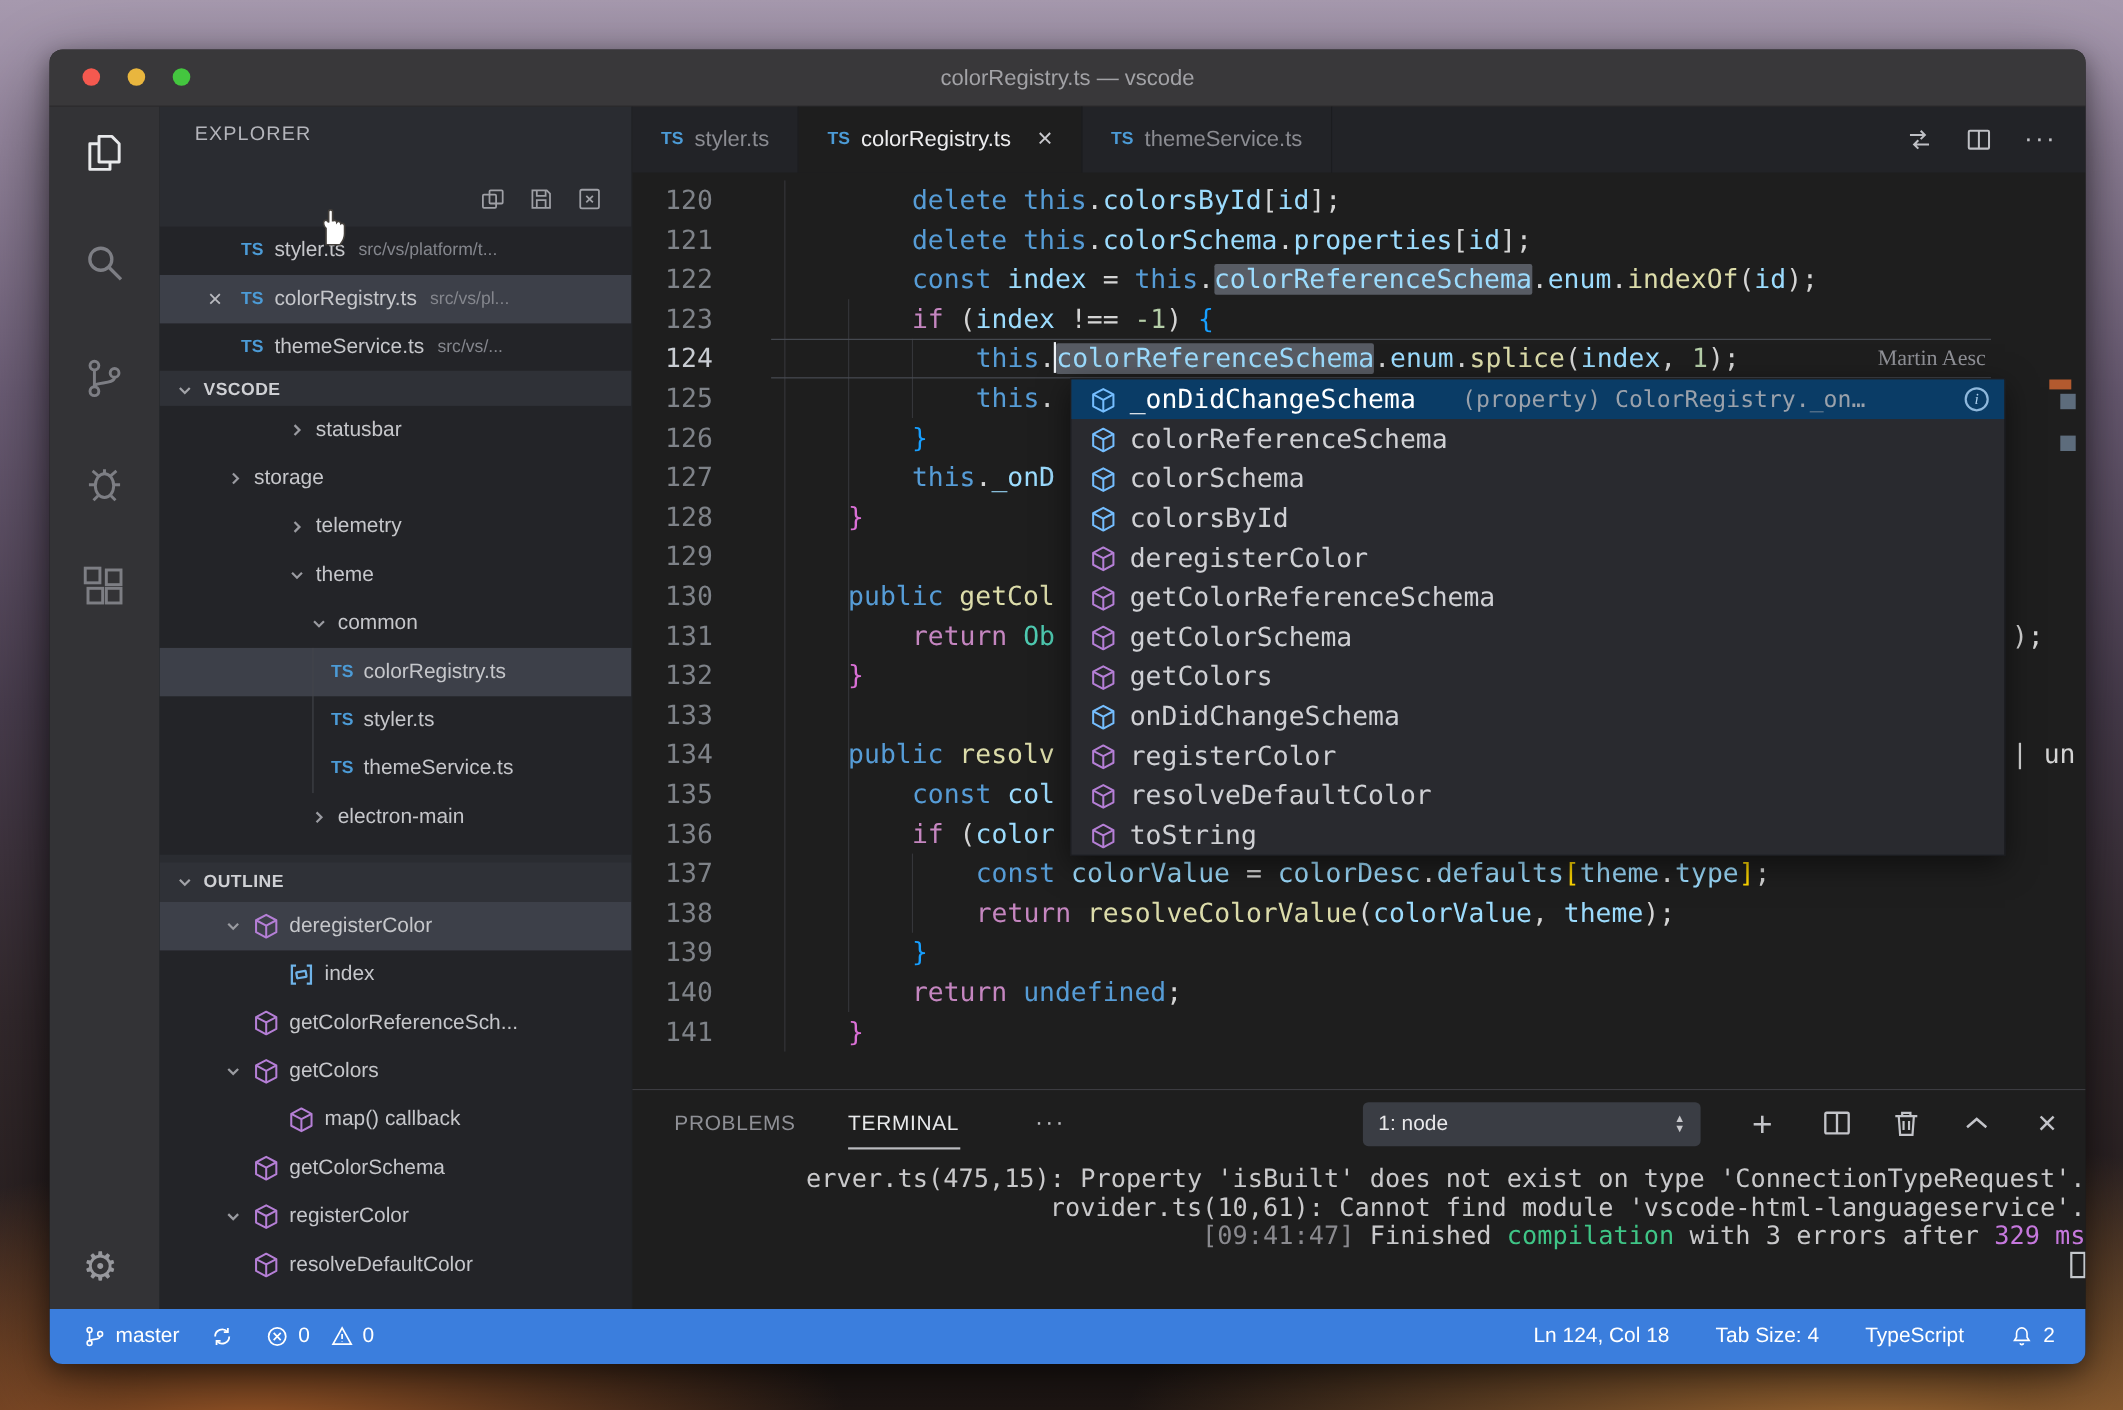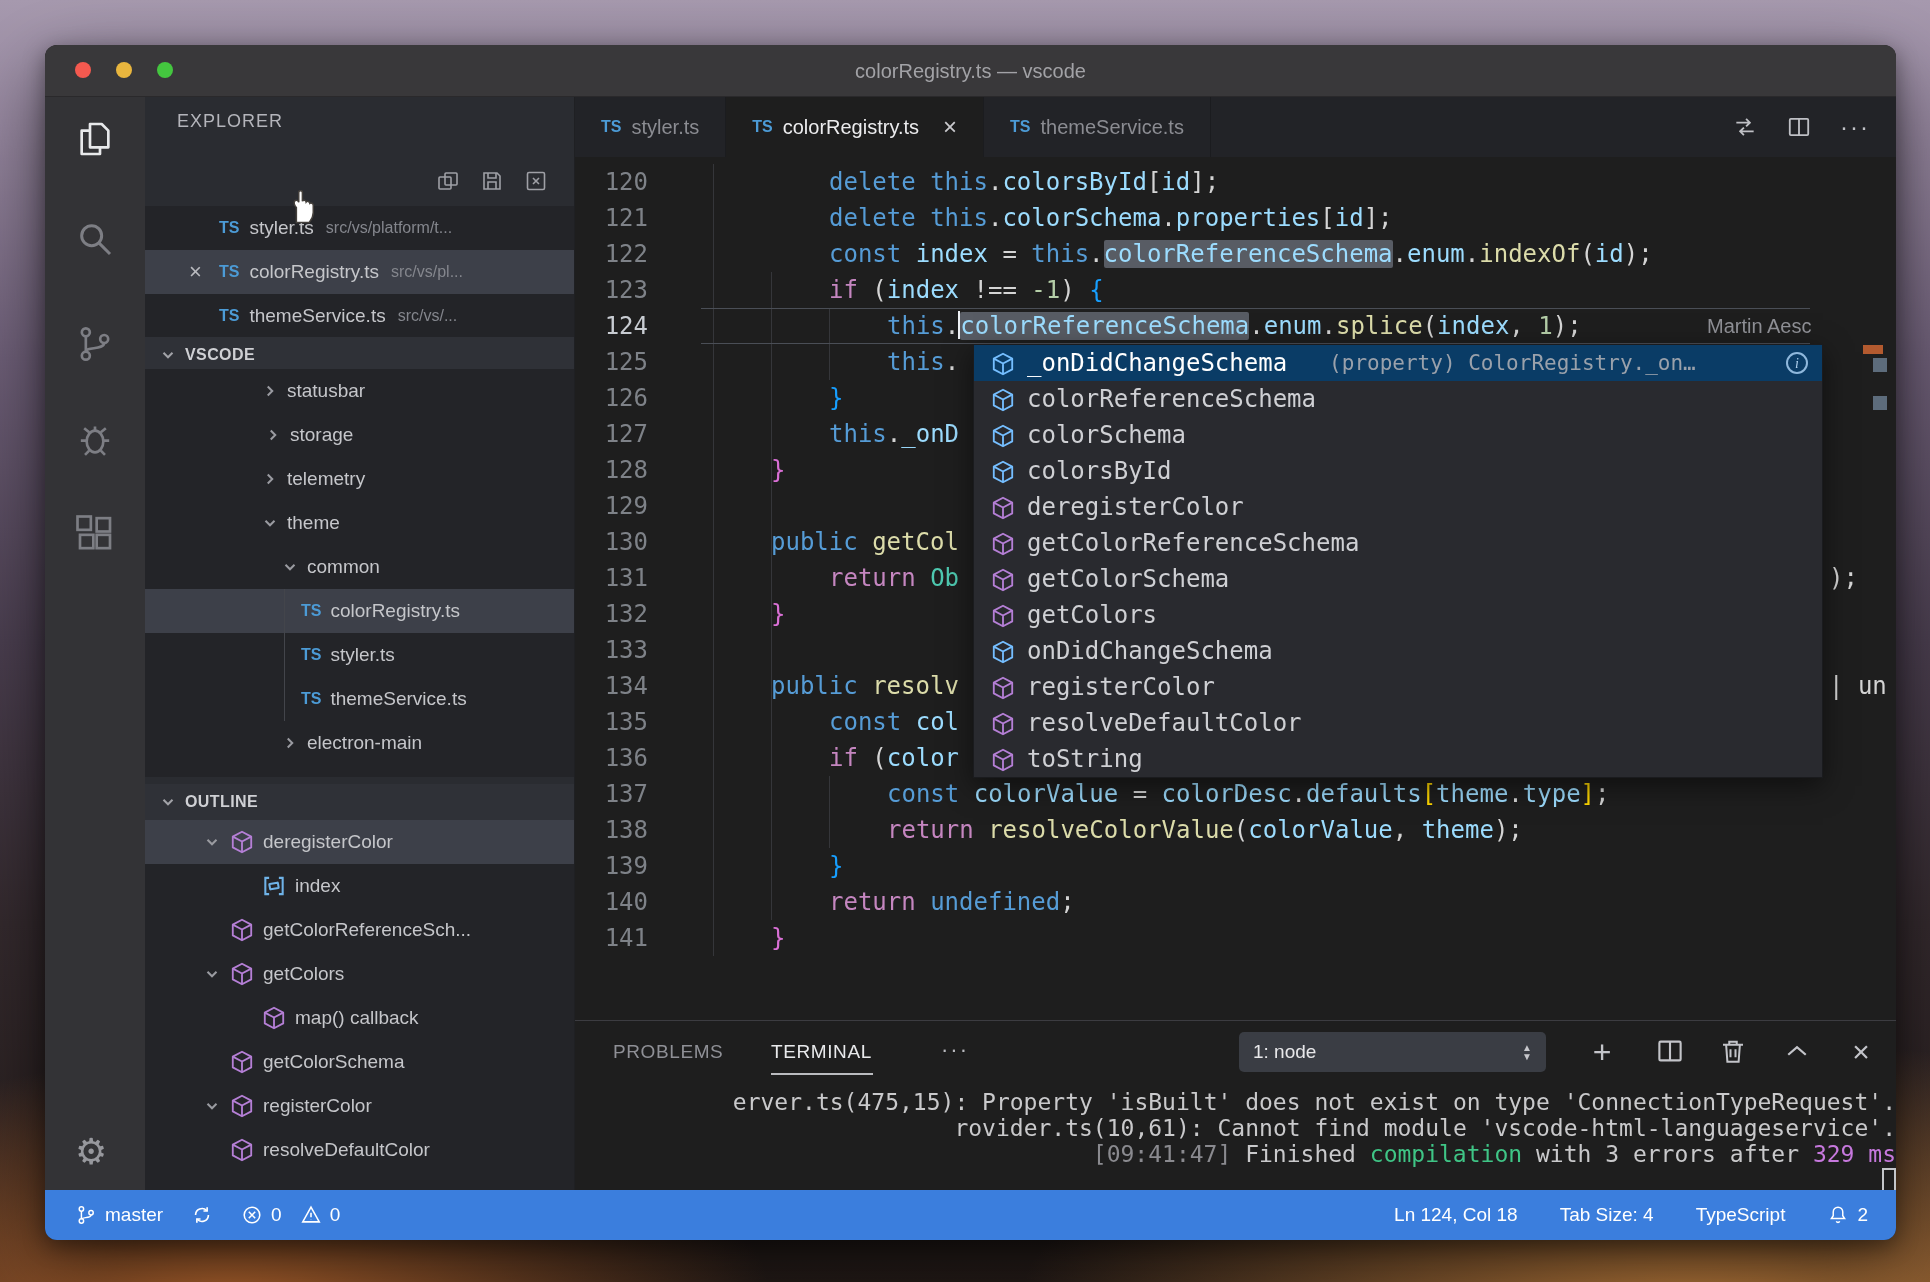--- a/index.html
+++ b/index.html
@@ -64,31 +64,31 @@
   .code-line.current .ln { color:#c8ccd2; }
   .code-line .lc { display:block; margin-left:138px; }
   .code-line.current::after { content:""; position:absolute; left:126px; right:86px; top:0; bottom:0; border-top:1px solid #4a4e56; border-bottom:1px solid #4a4e56; pointer-events:none; }
   .tk-kw{color:#569cd6} .tk-ctl{color:#c586c0} .tk-id{color:#9cdcfe} .tk-fn{color:#dcdcaa}
   .tk-num{color:#b5cea8} .tk-pl{color:#d4d4d4} .tk-cls{color:#4ec9b0}
   .tk-bb{color:#179fff} .tk-bp{color:#da70d6} .tk-bg{color:#ffd700}
   .tk-hl{color:#9cdcfe; background:#585c64; border-radius:2px;}
   .caret{display:inline-block; width:2px; height:28px; background:#eef1f5; vertical-align:-5px; margin:0 0 0 -1px;}
   .indent-guide{position:absolute; width:1px; background:#35363a;}
   .frag{position:absolute; left:1254px; font-size:24px; color:#d4d4d4; line-height:36px; white-space:pre;}
-  #collab-label{position:absolute; left:1132px; top:151px; height:36px; line-height:36px; color:#8f9096; font-size:20px; font-family:Liberation Sans, sans-serif; white-space:nowrap;}
+  #collab-label{position:absolute; left:1132px; top:151px; height:36px; line-height:36px; color:#8f9096; font-size:20px; font-family:Liberation Serif, serif; white-space:nowrap;}
   .ruler-mark{position:absolute;}
   
   #suggest { position:absolute; left:398px; top:187px; width:850px; background:#292a2f; border:1px solid #1a1b1e; box-shadow:0 8px 26px rgba(0,0,0,.5); z-index:10; }
   .sg-row { height:36px; display:flex; align-items:center; gap:12px; padding:0 14px 0 16px; font-size:24px; color:#cfd0d4; font-family:"DejaVu Sans Mono", monospace; white-space:nowrap; }
   .sg-row.sel { background:#0a3c66; color:#ffffff; }
   .sg-row .o-icon { width:25px; height:25px; }
   .sg-detail { margin-left:30px; font-size:21px; color:#9aa1ab; overflow:hidden; text-overflow:ellipsis; flex:1; }
   .sg-info { flex:none; width:22px; height:22px; border:2px solid #8fb8dc; border-radius:50%; color:#aecfec; font-size:14px; line-height:19px; text-align:center; font-family:"Liberation Serif",serif; font-style:italic; }
   
-  #panel { height:170px; background:#1e1e1e; border-top:1px solid #3c3c41; position:relative; flex:none; }
+  #panel { height:200px; background:#1e1e1e; border-top:1px solid #3c3c41; position:relative; flex:none; }
   #panel-header { position:relative; height:62px; }
   .panel-tab { position:absolute; top:0; height:62px; line-height:62px; font-size:19px; letter-spacing:.6px; color:#8f9096; }
   .panel-tab.active { color:#e8e9eb; }
   #terminal-underline { position:absolute; left:196px; top:52px; width:102px; height:2px; background:#babbbf; }
   #panel-more { position:absolute; left:366px; top:0; height:62px; line-height:58px; color:#b9babf; font-size:22px; letter-spacing:2px; }
   #terminal-picker { position:absolute; left:664px; top:11px; width:307px; height:40px; background:#3a3d44; border-radius:5px; color:#e8e8ea; font-size:19px; display:flex; align-items:center; padding:0 14px; }
   #terminal-picker .arrows { margin-left:auto; display:flex; flex-direction:column; line-height:9px; font-size:10px; color:#c6c7cb; }
   .panel-action { position:absolute; top:15px; width:34px; height:34px; color:#c3c4c9; text-align:center; }
   .panel-action svg { width:30px; height:30px; }
   .panel-action.plus { font-size:32px; line-height:32px; font-weight:normal; }
@@ -204,21 +204,21 @@
         </div>
         <div class="rows" style="top:272px; height:408px;" id="tree-list">
             <div class="row44" style="padding-left: 116px;">
               <span class="chev">
                 <svg viewBox="0 0 16 16" fill="none" stroke="#9a9ba1" stroke-width="1.8">
                   <path d="M6 4l4 4-4 4"></path>
                 </svg>
               </span>
               <span style="margin-left: 8px;">statusbar</span>
             </div>
-            <div class="row44" style="padding-left: 119px;">
+            <div class="row44" style="padding-left: 60px;">
               <span class="chev">
                 <svg viewBox="0 0 16 16" fill="none" stroke="#9a9ba1" stroke-width="1.8">
                   <path d="M6 4l4 4-4 4"></path>
                 </svg>
               </span>
               <span style="margin-left: 8px;">storage</span>
             </div>
             <div class="row44" style="padding-left: 116px;">
               <span class="chev">
                 <svg viewBox="0 0 16 16" fill="none" stroke="#9a9ba1" stroke-width="1.8">

